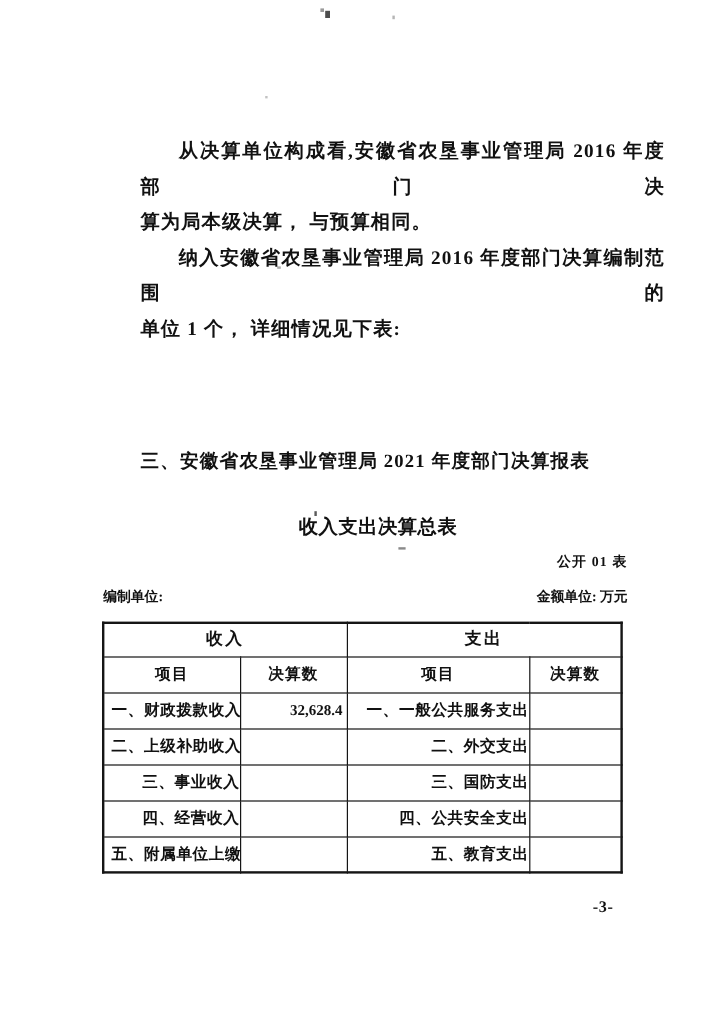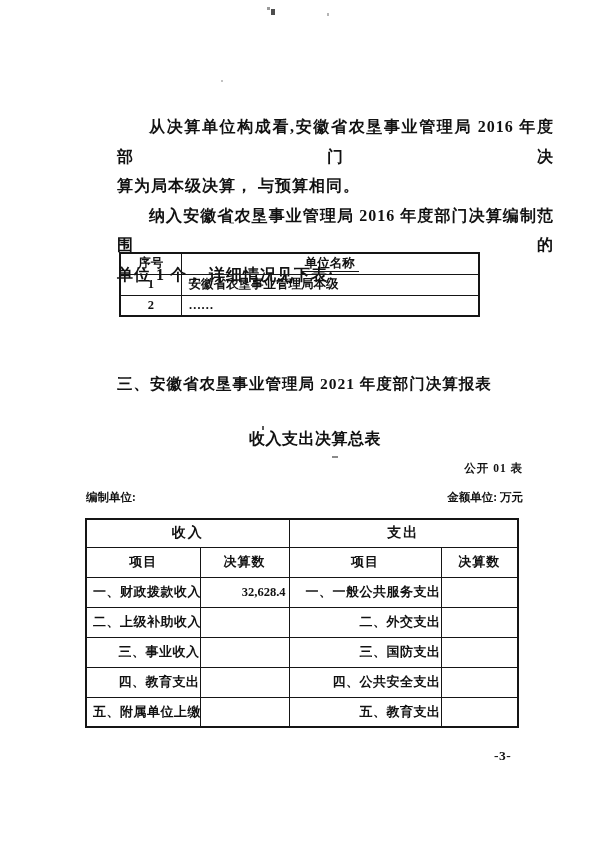--- a/index.html
+++ b/index.html
@@ -143,38 +143,20 @@
   <div class="speck s6"></div>
   <div class="speck s7"></div>
 
   <div class="intro">
     <div class="line fill indent">从决算单位构成看,安徽省农垦事业管理局 2016 年度部门决</div>
     <div class="line">算为局本级决算， 与预算相同。</div>
     <div class="line fill indent">纳入安徽省农垦事业管理局 2016 年度部门决算编制范围的</div>
     <div class="line">单位 1 个， 详细情况见下表:</div>
   </div>
 
-  <div class="unit-table-wrap">
-    <table class="unit-table">
-      <tbody>
-          <tr>
-        <th class="col-no">序号</th>
-        <th class="col-name"><span class="u-underline">单位名称</span></th>
-      </tr>
-      <tr>
-        <td class="col-no">1</td>
-        <td class="col-name">安徽省农垦事业管理局本级</td>
-      </tr>
-      <tr>
-        <td class="col-no">2</td>
-        <td class="col-name">……</td>
-      </tr>
-    </tbody>
-      </table>
-  </div>
 
   <div class="section-heading">三、安徽省农垦事业管理局 2021 年度部门决算报表</div>
   <div class="table-title">收入支出决算总表</div>
   <div class="table-code">公开 01 表</div>
   <div class="prepared-by">编制单位:</div>
   <div class="amount-unit">金额单位: 万元</div>
 
   <div class="summary-wrap">
     <table class="summary-table">
       <colgroup>
@@ -206,21 +188,21 @@
         <td class="item">二、外交支出</td>
         <td class="amount"></td>
       </tr>
       <tr>
         <td class="item">三、事业收入</td>
         <td class="amount"></td>
         <td class="item">三、国防支出</td>
         <td class="amount"></td>
       </tr>
       <tr>
-        <td class="item">四、教育支出</td>
+        <td class="item">四、经营收入</td>
         <td class="amount"></td>
         <td class="item">四、公共安全支出</td>
         <td class="amount"></td>
       </tr>
       <tr>
         <td class="item">五、附属单位上缴收入</td>
         <td class="amount"></td>
         <td class="item">五、教育支出</td>
         <td class="amount"></td>
       </tr>

